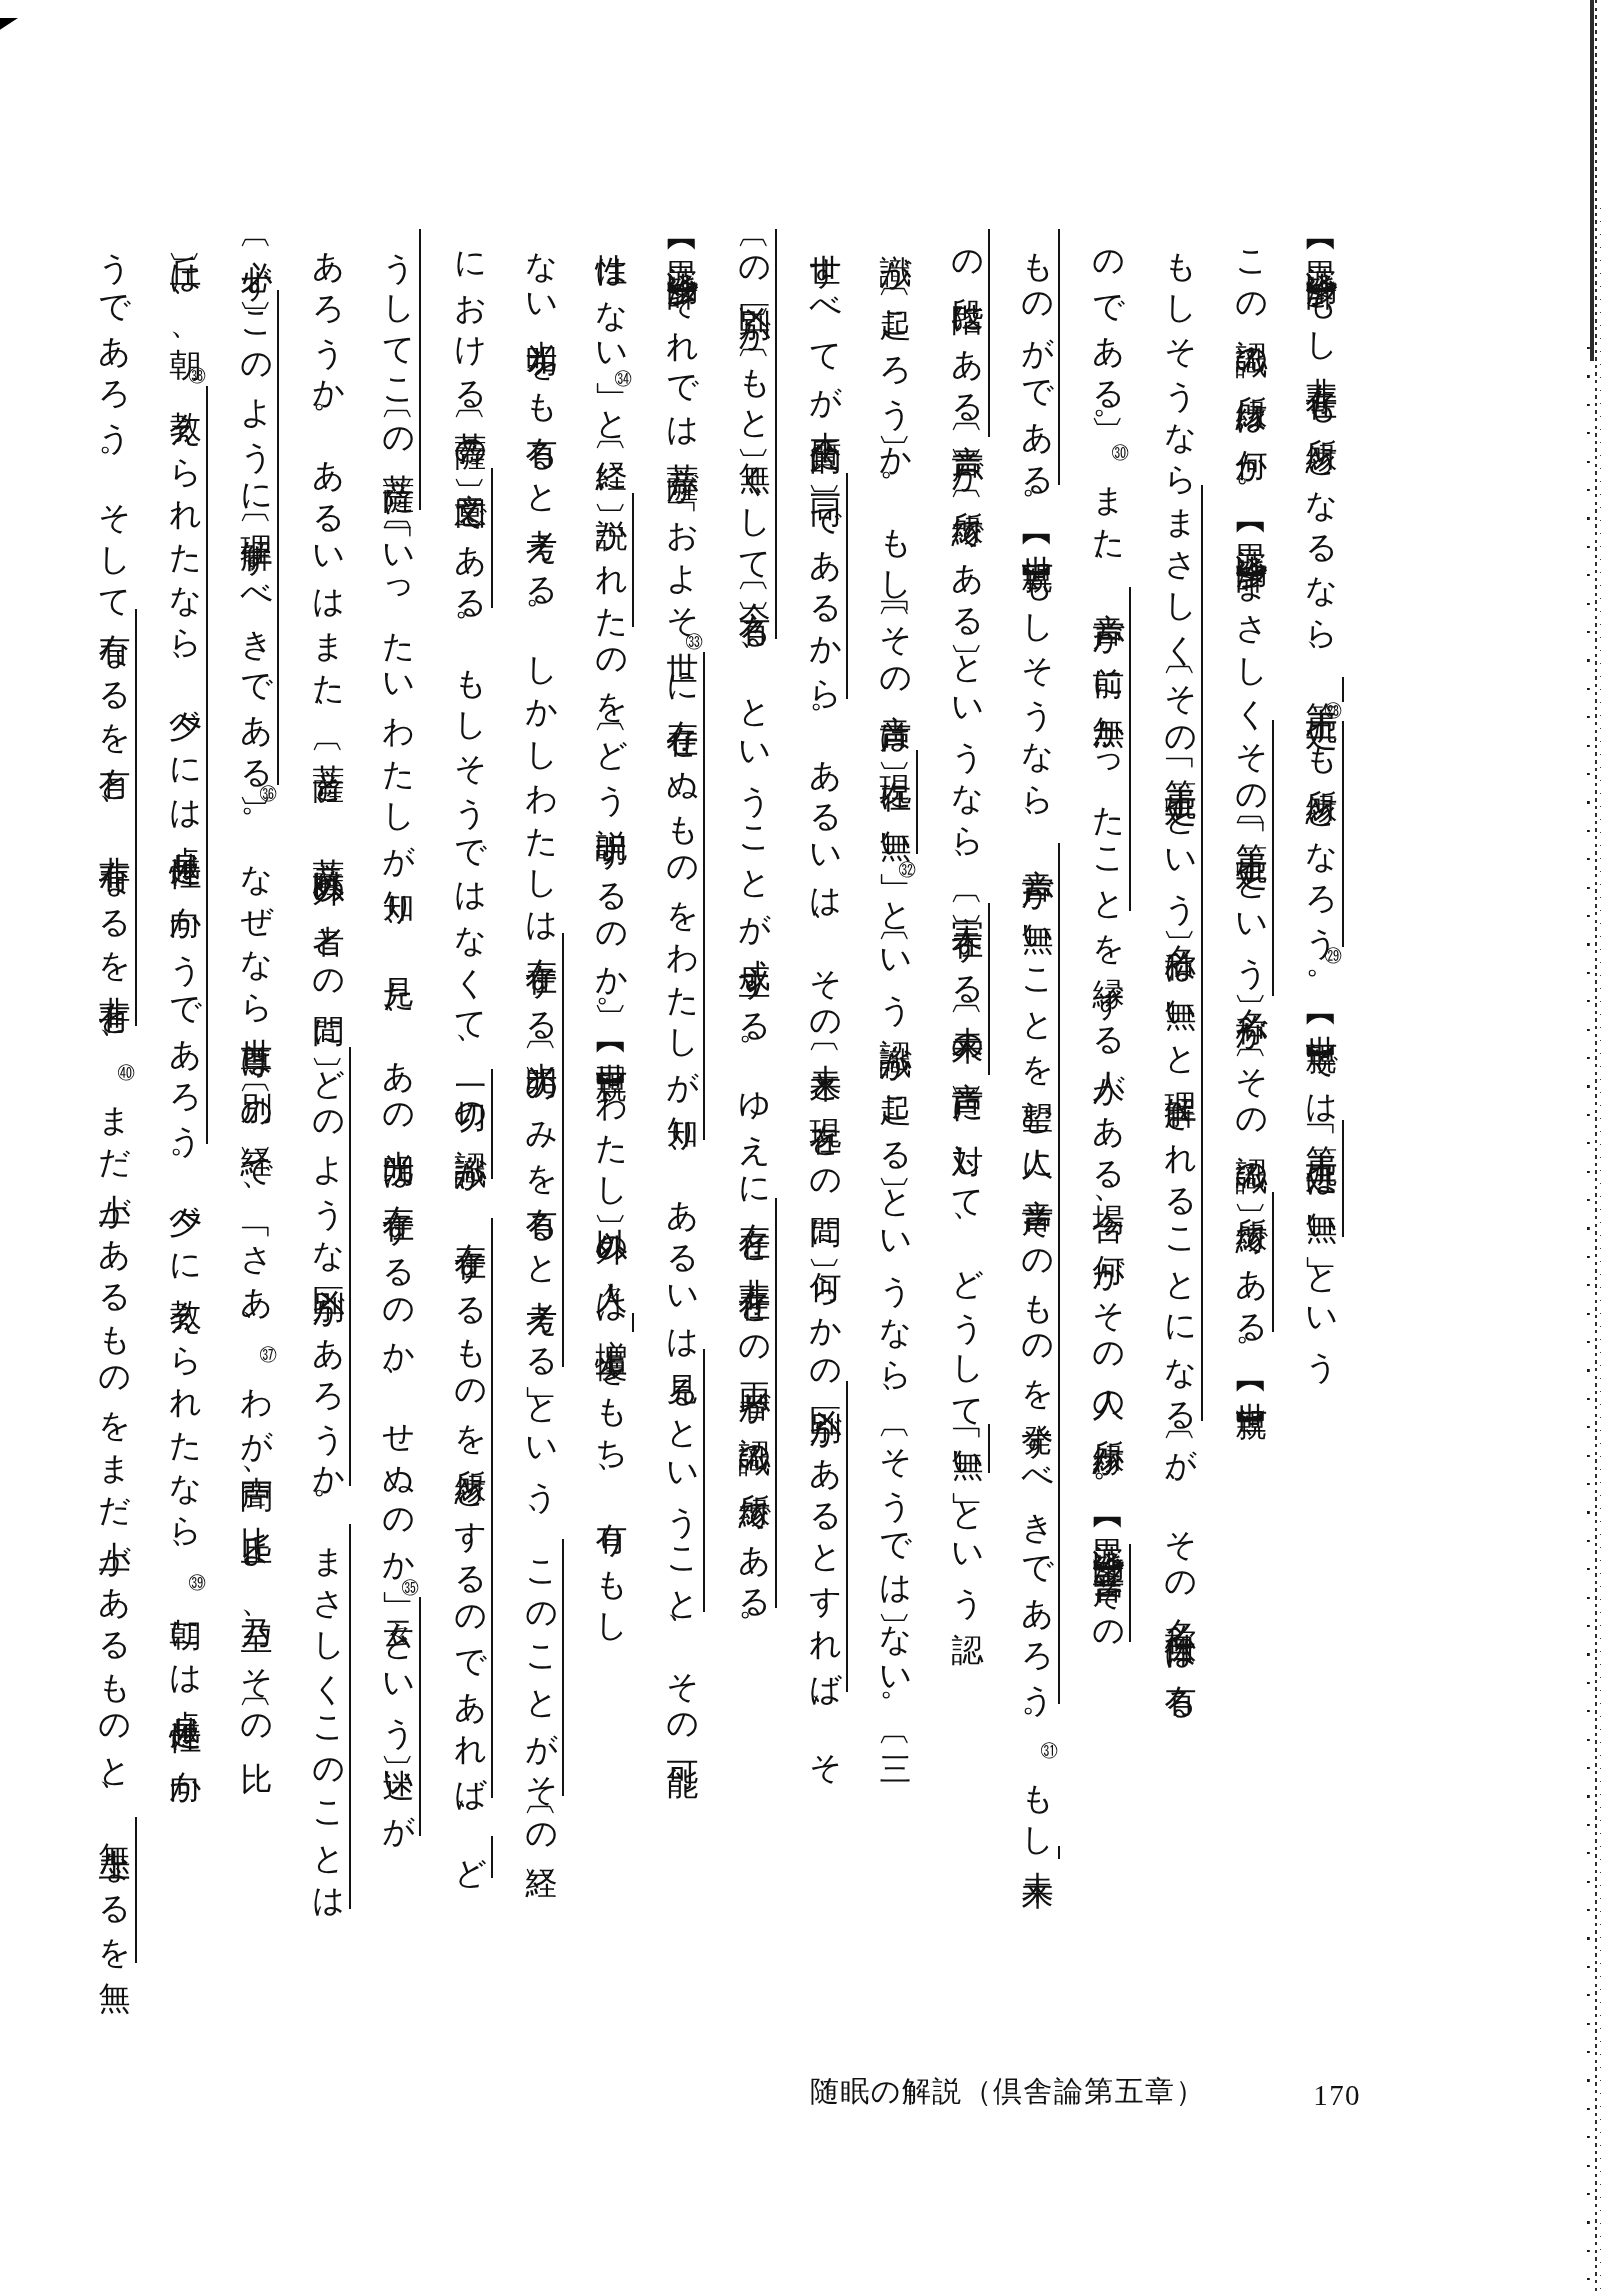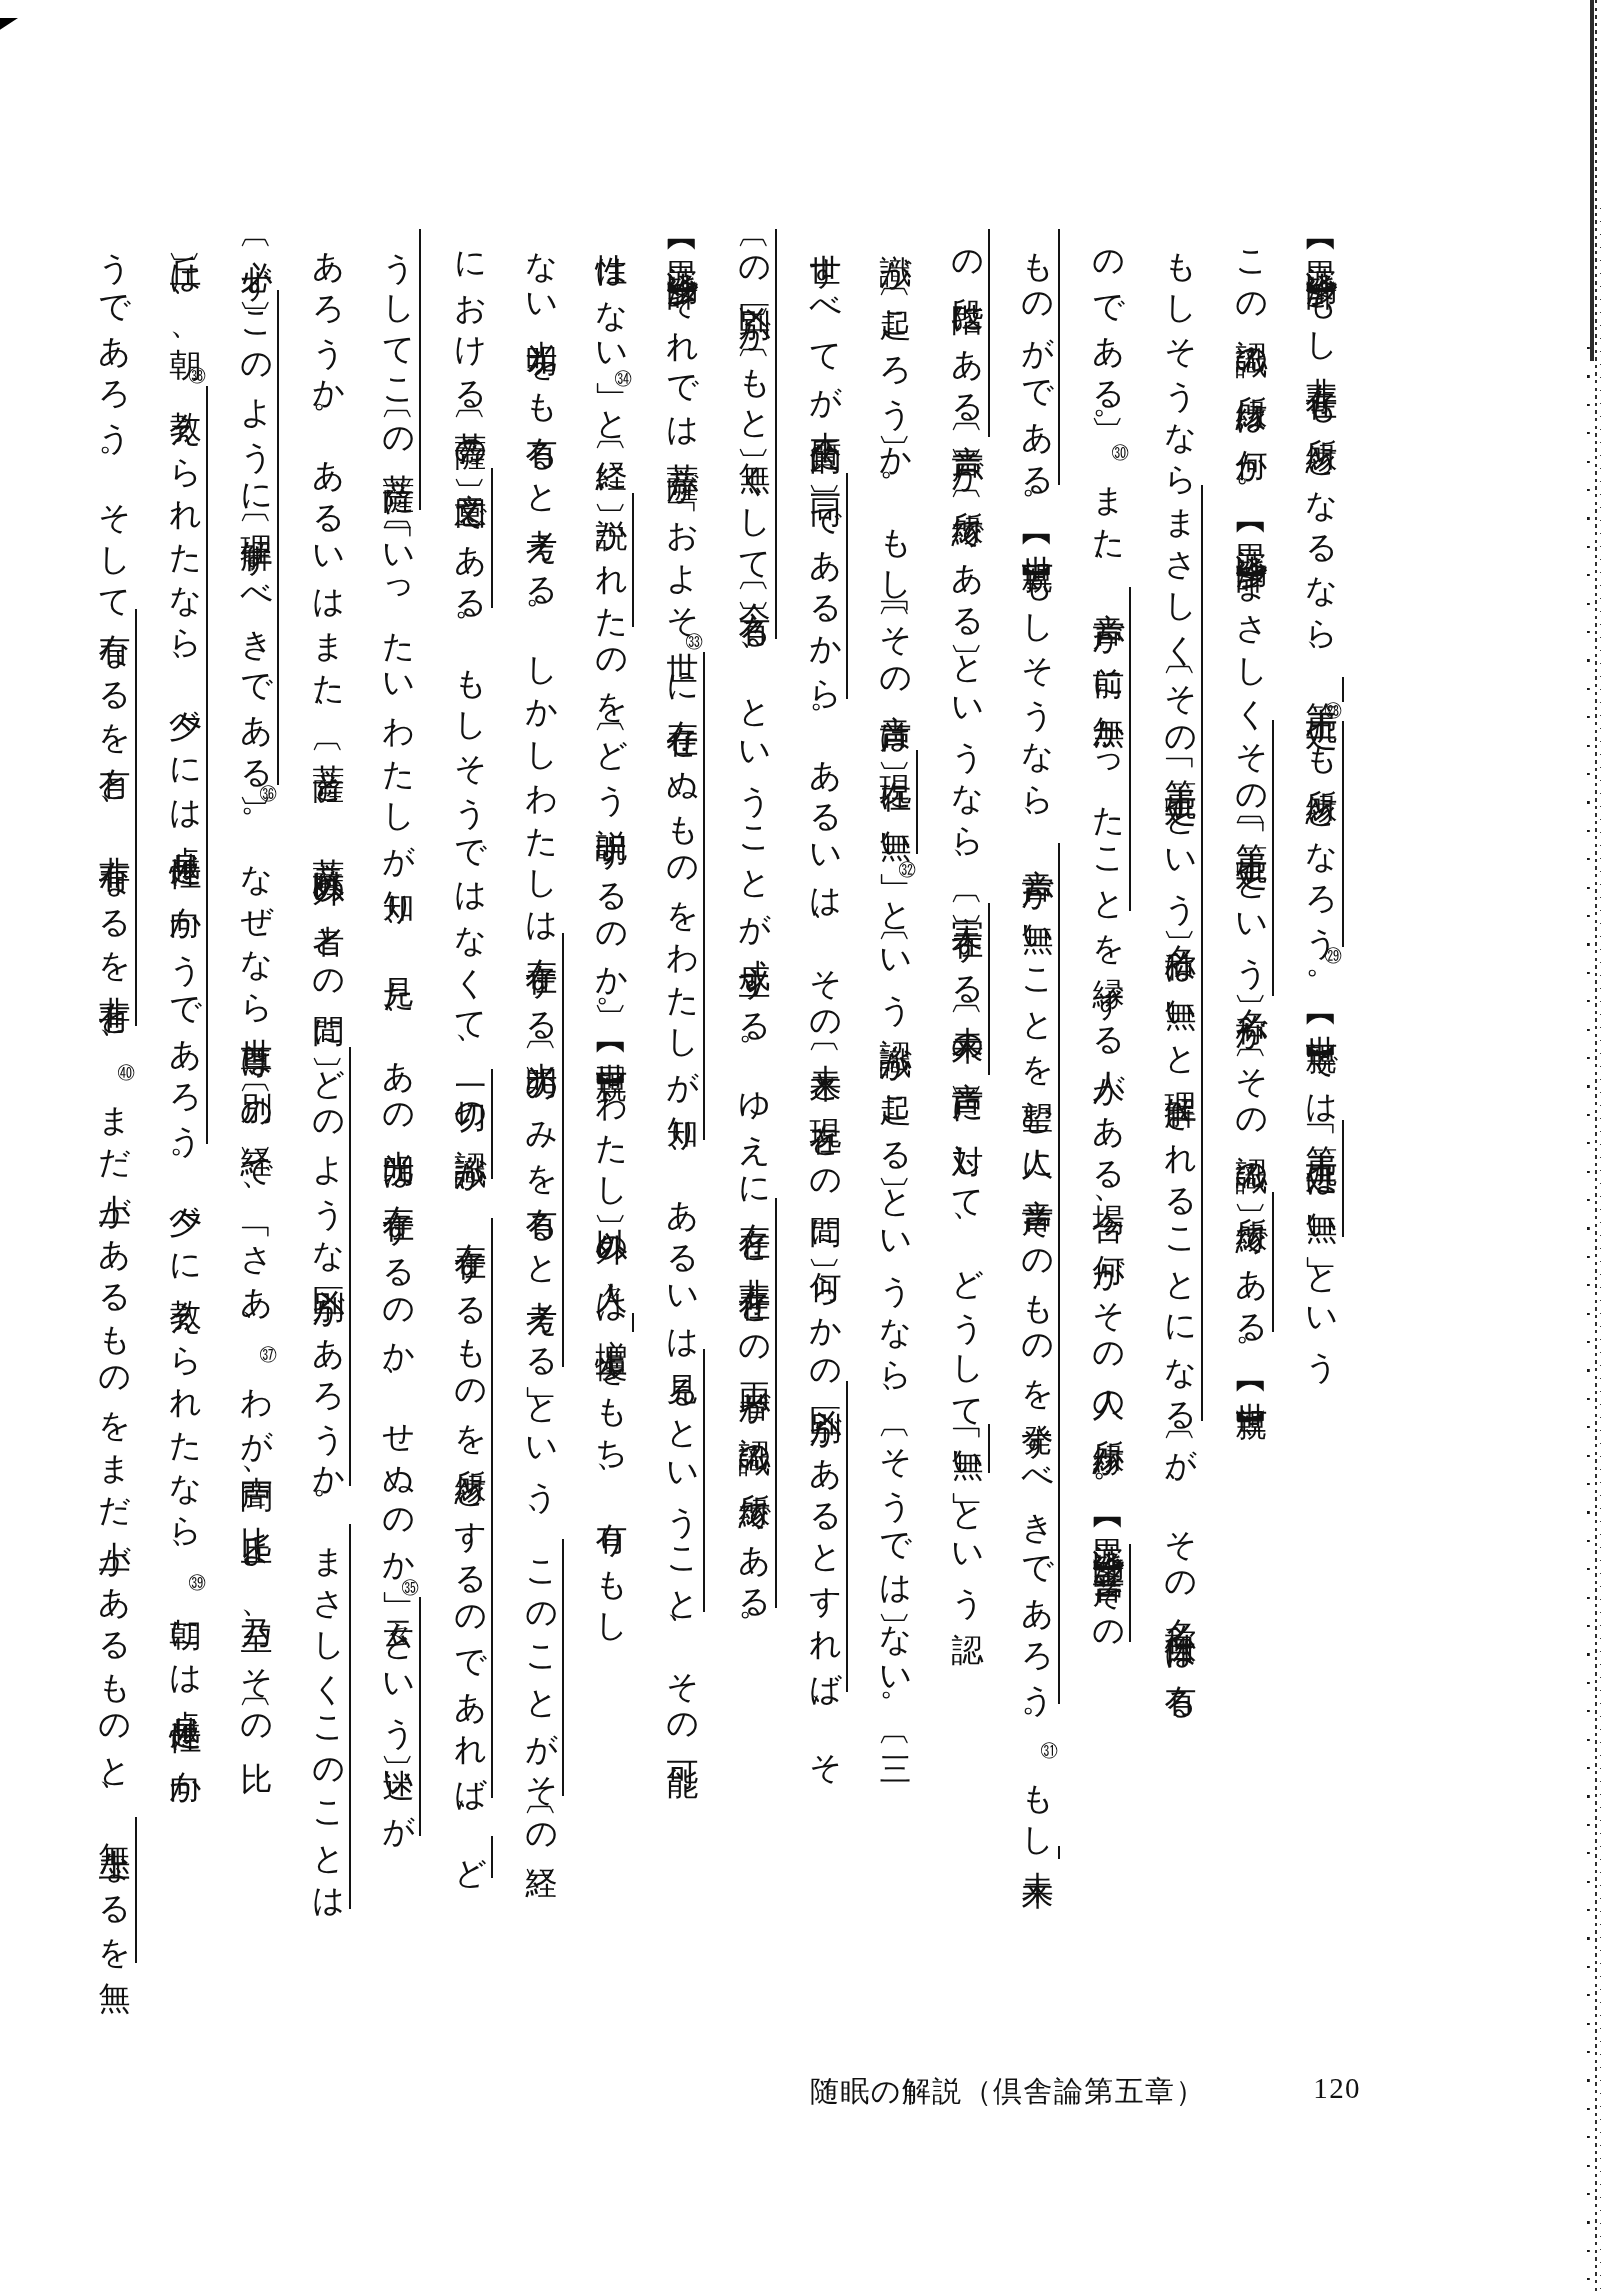--- a/index.html
+++ b/index.html
@@ -39,21 +39,21 @@
     position:relative;
     right:-9.7px;
   }
   .footer{
     position:absolute;
     left:810px;
     top:2072px;
     width:551px;
     display:flex;
     justify-content:space-between;
-    align-items:flex-start;
+    align-items:flex-end;
     font-size:29px;
     letter-spacing:1.4px;
   }
   
   .corner-mark{
     position:absolute;
     top:18px;left:0;
     width:18px;height:11.8px;
     background:#000;
     clip-path:polygon(0 0,100% 0,0 100%);
@@ -96,16 +96,16 @@
       <div class="col" style="letter-spacing: 6.2px;"><span class="run">における〔菩薩の〕</span><span class="em">意図である</span><span class="run">。もしそうではなくて、</span><span class="em">一切の認識が</span><span class="run">、</span><span class="em">存在するものを所縁とするのであれば</span><span class="run">、</span><span class="em">ど</span></div>
       <div class="col" style="letter-spacing: 6.2px;"><span class="em">うしてこ〔の菩薩〕に</span><span class="run">〔「いったいわたしが知り、見た、あの光明は存在するのか、せぬのか」</span><span class="ann">㉟</span><span class="em">云々という〕迷いが</span></div>
       <div class="col" style="letter-spacing: 6.2px;"><span class="run">あろうか。あるいはまた、〔菩薩と、菩薩以外の者との間に〕</span><span class="em">どのような区別があろうか</span><span class="run">。</span><span class="em">まさしくこのことは</span></div>
       <div class="col" style="letter-spacing: 6.2px;"><span class="run">〔必ず〕</span><span class="em">このように〔理解すべきである〕</span><span class="ann">㊱</span><span class="run">。なぜなら世尊は別〔の経〕で、「さあ、</span><span class="ann">㊲</span><span class="run">わが声聞、比丘よ、乃至、そ〔の比</span></div>
       <div class="col" style="letter-spacing: 6.2px;"><span class="run">丘〕は、朝、</span><span class="ann">㊳</span><span class="em">教えられたなら、夕べには卓越性に向かうであろう</span><span class="run">。夕べに教えられたなら、</span><span class="ann">㊴</span><span class="run">朝には卓越性に向か</span></div>
       <div class="col" style="letter-spacing: 6.2px;"><span class="run">うであろう。そして</span><span class="em">有なるを有と、非有なるを非有と</span><span class="run">、</span><span class="ann">㊵</span><span class="run">まだ上があるものをまだ上があるものと、</span><span class="em">無上なるを無</span></div>
     </main>
 
   <footer class="footer">
     <span class="footer-title">随眠の解説（倶舎論第五章）</span>
-    <span class="footer-page">120</span>
+    <span class="footer-page">170</span>
   </footer>
 </div>
 
 
 </body></html>

